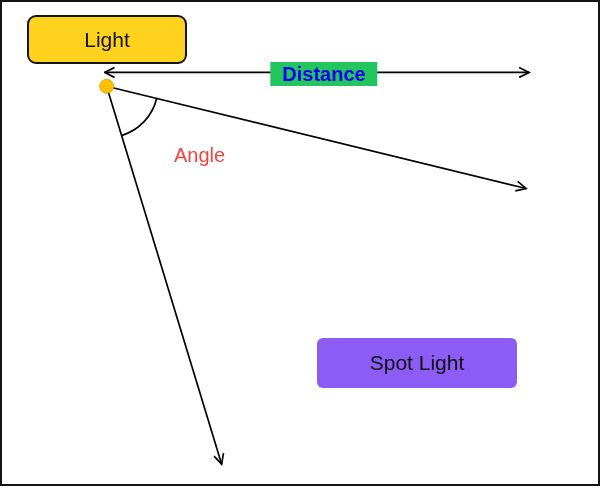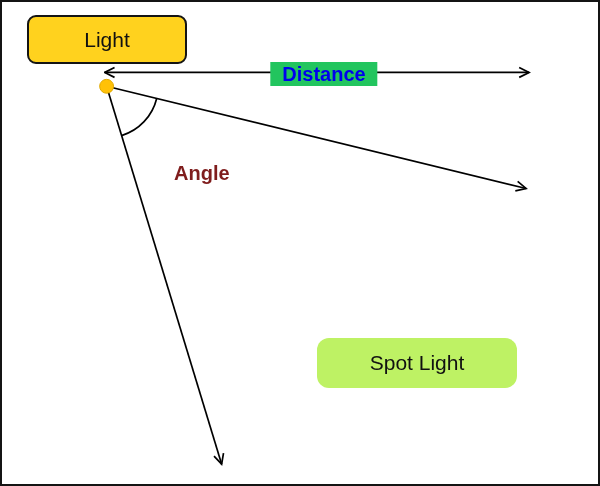--- a/index.html
+++ b/index.html
@@ -36,44 +36,44 @@
     width: 160px; height: 49px;
     background: #FFD21E;
     border: 2px solid #141414;
     border-radius: 9px;
     box-sizing: border-box;
   }
 
   .spotlight-btn {
     left: 315px; top: 336px;
     width: 200px; height: 50px;
-    background: #bef264;
-    border-radius: 12px;
+    background: #8b5cf6;
+    border-radius: 6px;
   }
 
   .float-label {
     position: absolute;
     font-size: 20px;
     line-height: 1.1;
     white-space: nowrap;
   }
 
   .distance-label {
     left: 322px; top: 72px;
     transform: translate(-50%, -50%);
     color: #0000EE;
     font-weight: 700;
     background: #22c55e;
     padding: 1px 12px;
   }
 
   .angle-label {
-    left: 172px; top: 160px;
-    color: #7f1d1d;
-    font-weight: 700;
+    left: 172px; top: 142px;
+    color: #ef4444;
+    font-weight: 400;
   }
 </style>
 </head>
 <body>
 
 <div class="canvas">
 
   <svg class="layer" viewBox="0 0 600 486" xmlns="http://www.w3.org/2000/svg">
     <defs>
       <marker id="ah-right" markerWidth="14" markerHeight="14" refX="11" refY="6" orient="auto" markerUnits="userSpaceOnUse">

